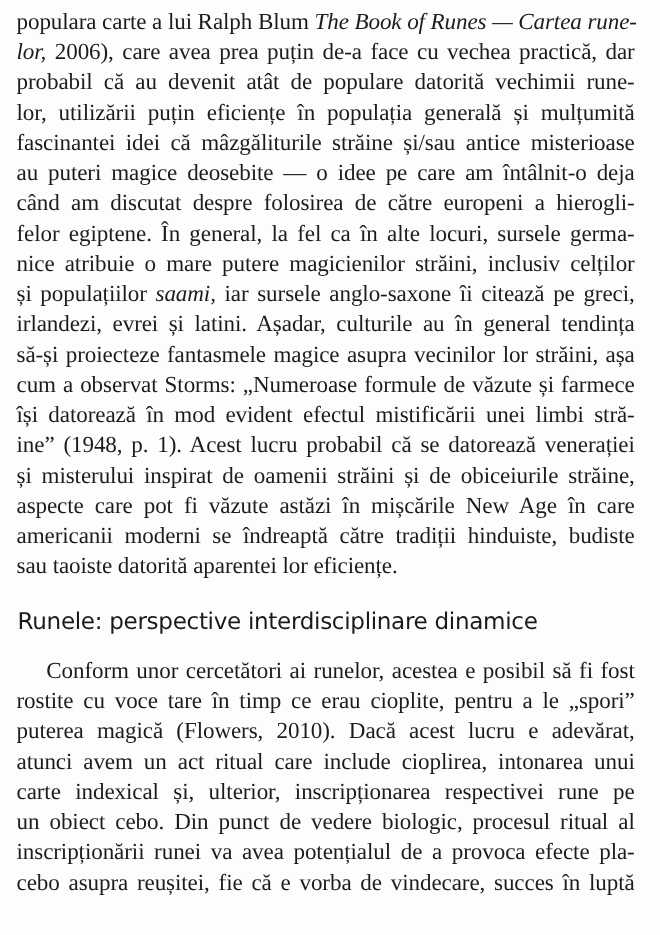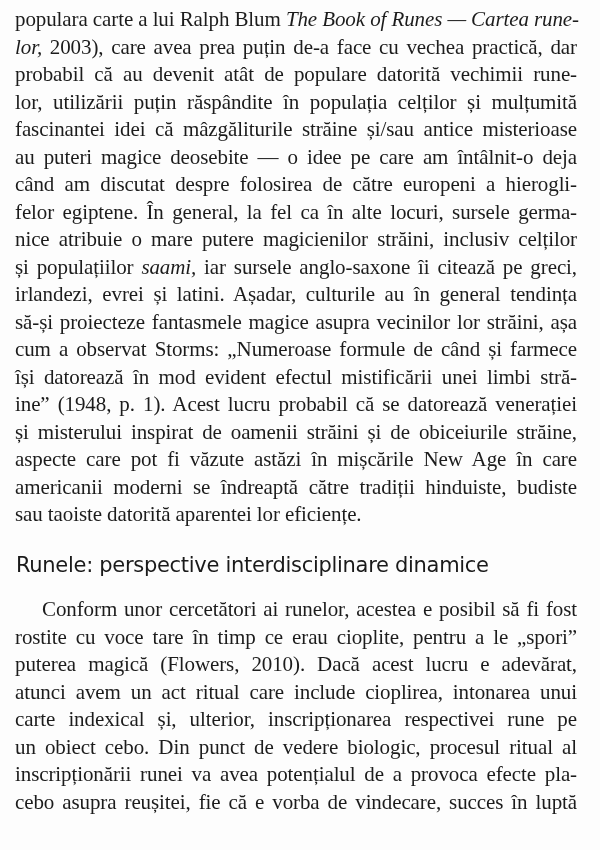--- a/index.html
+++ b/index.html
@@ -56,32 +56,32 @@
       text-align: right;
     }
   </style>
 </head>
 <body>
 
 <div class="page">
 
   <div>
     <div class="line" style="top:6px"><span>populara carte a lui Ralph Blum </span><i>The Book of Runes — Cartea rune-</i><span></span></div>
-    <div class="line" style="top:33.5px"><span></span><i>lor,</i><span> 2003), care avea prea puțin de-a face cu vechea practică, dar</span></div>
+    <div class="line" style="top:33.5px"><span></span><i>lor,</i><span> 2006), care avea prea puțin de-a face cu vechea practică, dar</span></div>
     <div class="line" style="top:61px"><span>probabil că au devenit atât de populare datorită vechimii rune-</span></div>
-    <div class="line" style="top:88.5px"><span>lor, utilizării puțin răspândite în populația celților și mulțumită</span></div>
+    <div class="line" style="top:88.5px"><span>lor, utilizării puțin eficiențe în populația generală și mulțumită</span></div>
     <div class="line" style="top:116px"><span>fascinantei idei că mâzgăliturile străine și/sau antice misterioase</span></div>
     <div class="line" style="top:143.5px"><span>au puteri magice deosebite — o idee pe care am întâlnit-o deja</span></div>
     <div class="line" style="top:171px"><span>când am discutat despre folosirea de către europeni a hierogli-</span></div>
     <div class="line" style="top:198.5px"><span>felor egiptene. În general, la fel ca în alte locuri, sursele germa-</span></div>
     <div class="line" style="top:226px"><span>nice atribuie o mare putere magicienilor străini, inclusiv celților</span></div>
     <div class="line" style="top:253.5px"><span>și populațiilor </span><i>saami,</i><span> iar sursele anglo-saxone îi citează pe greci,</span></div>
     <div class="line" style="top:281px"><span>irlandezi, evrei și latini. Așadar, culturile au în general tendința</span></div>
     <div class="line" style="top:308.5px"><span>să-și proiecteze fantasmele magice asupra vecinilor lor străini, așa</span></div>
-    <div class="line" style="top:336px"><span>cum a observat Storms: „Numeroase formule de când și farmece</span></div>
+    <div class="line" style="top:336px"><span>cum a observat Storms: „Numeroase formule de văzute și farmece</span></div>
     <div class="line" style="top:363.5px"><span>își datorează în mod evident efectul mistificării unei limbi stră-</span></div>
     <div class="line" style="top:391px"><span>ine” (1948, p. 1). Acest lucru probabil că se datorează venerației</span></div>
     <div class="line" style="top:418.5px"><span>și misterului inspirat de oamenii străini și de obiceiurile străine,</span></div>
     <div class="line" style="top:446px"><span>aspecte care pot fi văzute astăzi în mișcările New Age în care</span></div>
     <div class="line" style="top:473.5px"><span>americanii moderni se îndreaptă către tradiții hinduiste, budiste</span></div>
     <div class="line last" style="top:501px"><span>sau taoiste datorită aparentei lor eficiențe.</span></div>
   </div>
 
   <div class="heading">Runele: perspective interdisciplinare dinamice</div>
 

